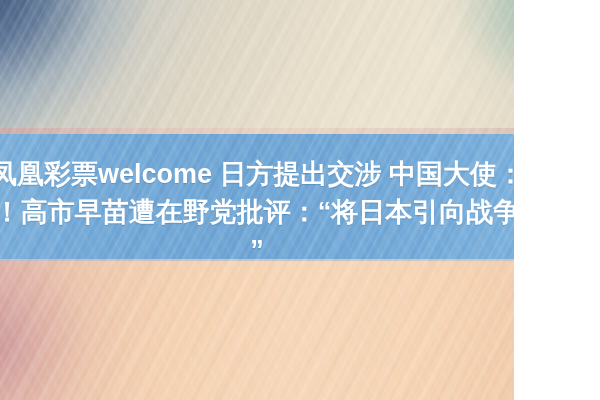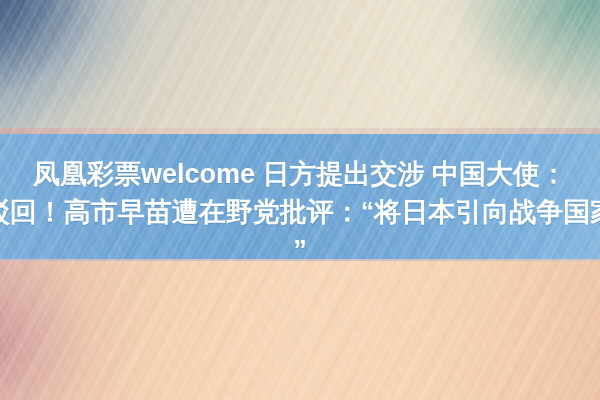--- a/index.html
+++ b/index.html
@@ -6,21 +6,21 @@
     margin: 0;
     padding: 0;
     background: #ffffff;
   }
   body {
     font-family: "Liberation Sans", "DejaVu Sans", sans-serif;
   }
 
   #banner {
     position: relative;
-    width: 600px;
+    width: 514px;
     height: 400px;
     overflow: hidden;
     background: #e8dcc8;
   }
 
   
   .band-top {
     position: absolute;
     left: 0; top: 0;
     width: 600px; height: 134px;

